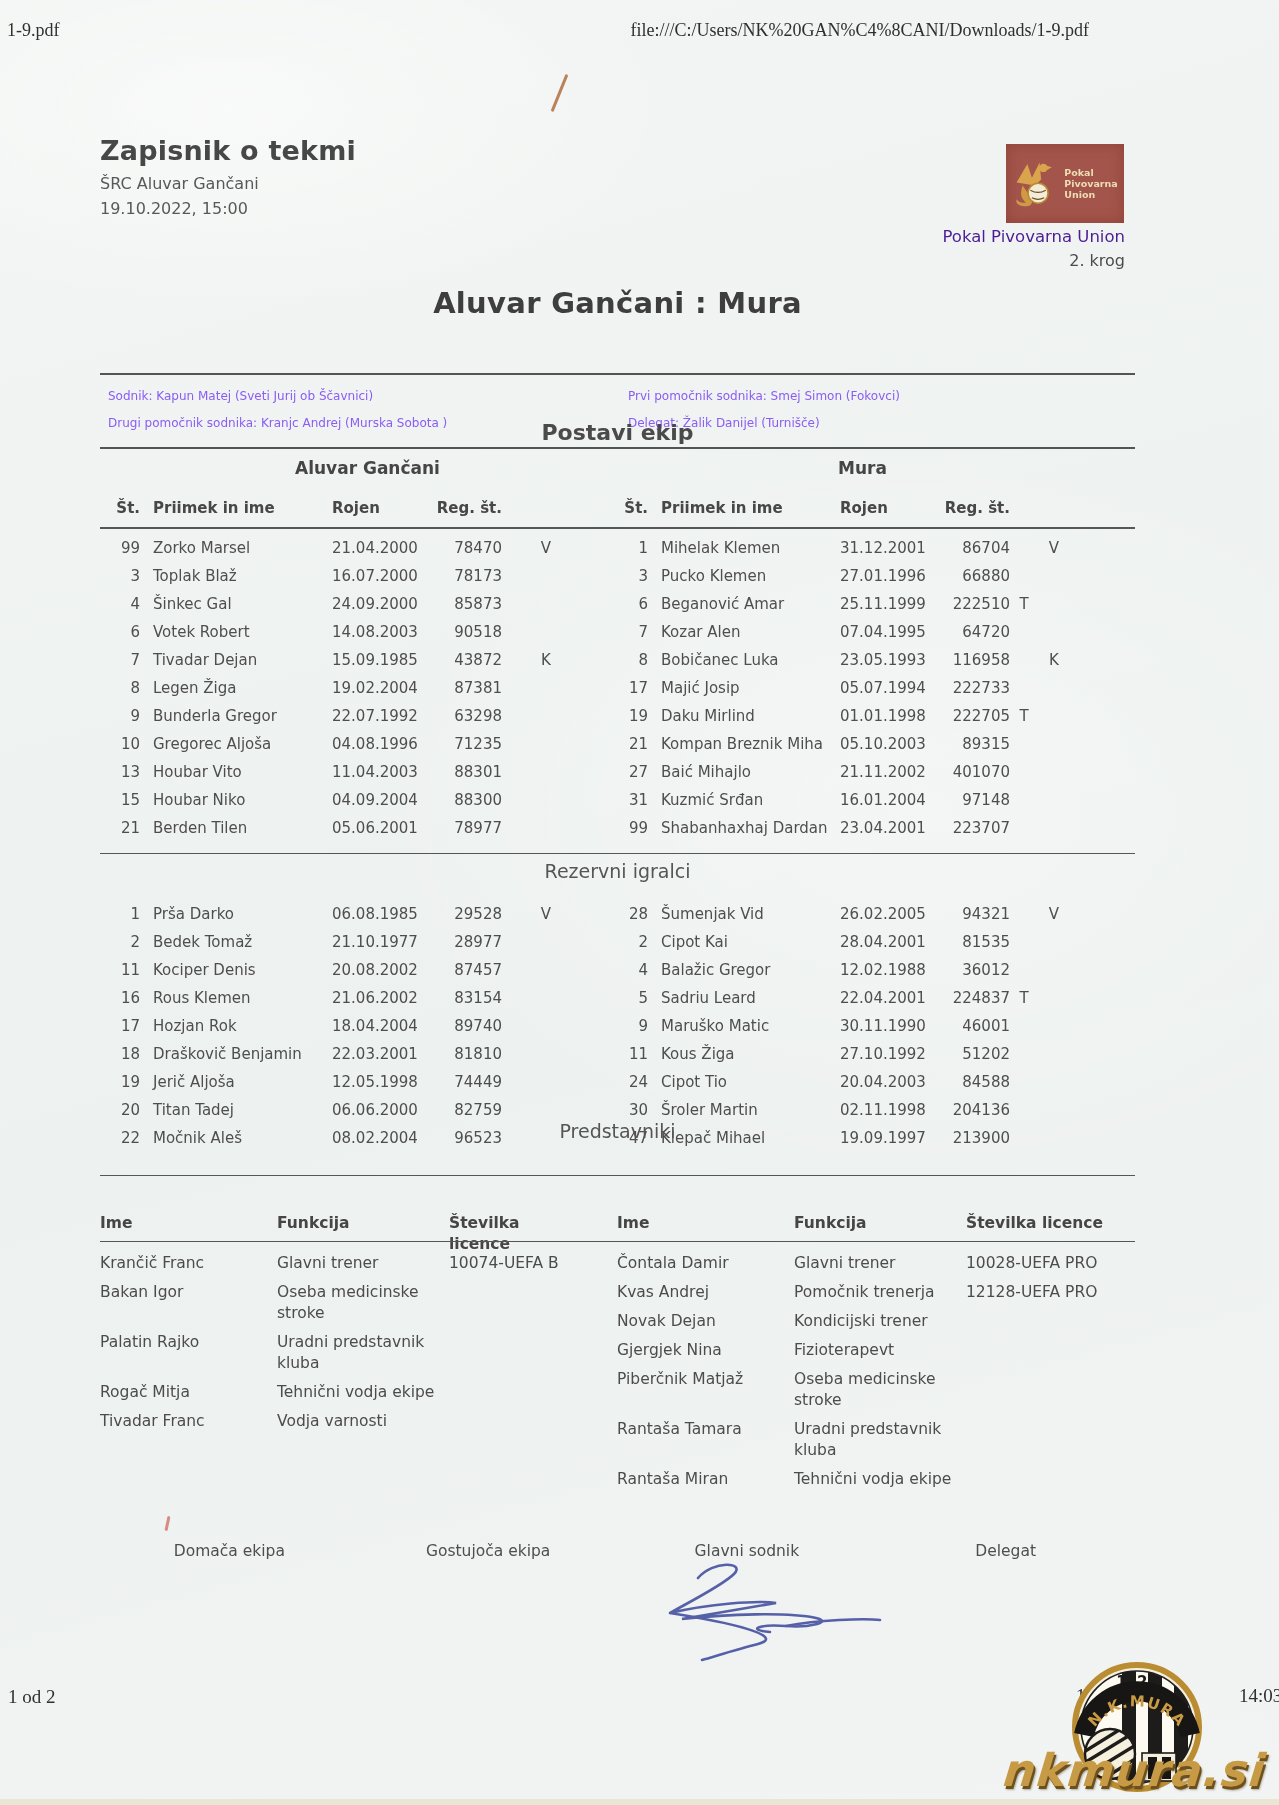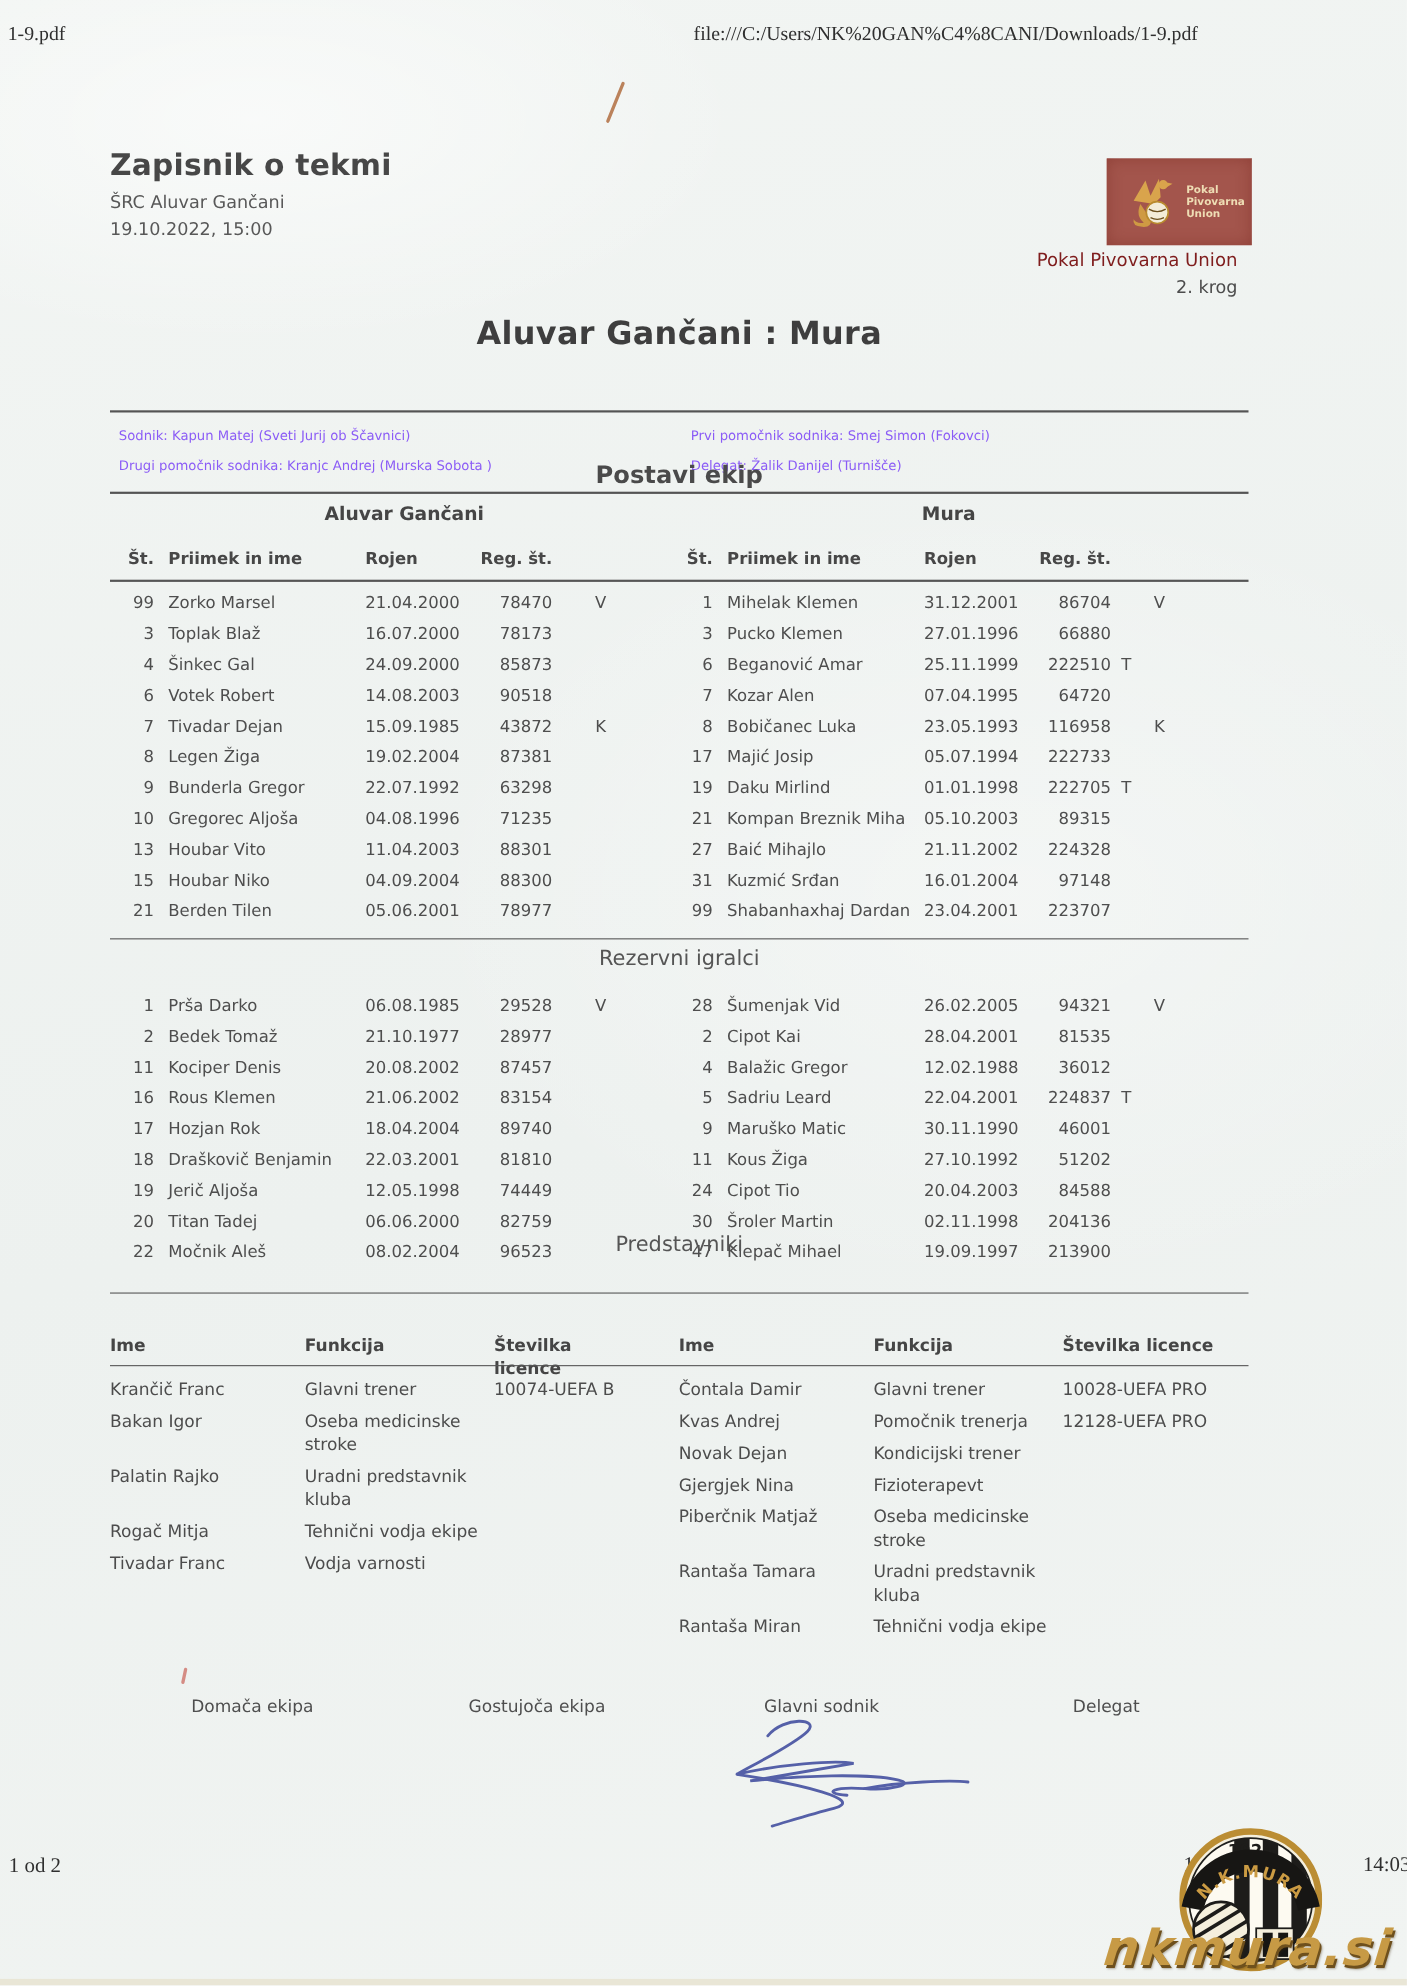--- a/index.html
+++ b/index.html
@@ -12,23 +12,23 @@
       linear-gradient(165deg,#f2f5f3 0%,#edf1ef 55%,#f1f4f2 100%);
   }
   .serif{font-family:"Liberation Serif","DejaVu Serif",serif;color:#2f2f2f;}
   .abs{position:absolute;}
   .rule{position:absolute;left:100px;width:1035px;height:0;border-top:2px solid #565656;}
   .thin-rule{border-top-width:1.6px;}
   
   .doc-title{font-size:27px;font-weight:bold;color:#474747;letter-spacing:.2px;}
   .doc-sub{font-size:16px;color:#585858;line-height:25px;}
   .logo-box{position:absolute;left:1006px;top:144px;width:118px;height:79px;background:#a3554c;
-    box-shadow:inset 0 0 14px rgba(120,40,32,.45);display:flex;align-items:center;justify-content:center;gap:6px;padding-left:14px;}
+    box-shadow:inset 0 0 14px rgba(120,40,32,.45);display:flex;align-items:center;justify-content:center;gap:6px;}
   .logo-text{font-size:9.5px;line-height:11px;color:#eeddb4;font-weight:bold;}
-  .logo-caption{position:absolute;left:905px;top:227px;width:220px;text-align:right;font-size:16.5px;color:#7f1d1d;}
+  .logo-caption{position:absolute;left:905px;top:227px;width:220px;text-align:right;font-size:16.5px;color:#4c1d95;}
   .round-label{position:absolute;left:905px;top:251px;width:220px;text-align:right;font-size:16px;color:#4c4c4c;}
   .match-title{position:absolute;left:100px;top:286px;width:1035px;text-align:center;
     font-size:29px;font-weight:bold;color:#3e3e3e;letter-spacing:.3px;}
   
   .officials{position:absolute;left:100px;top:345px;width:1035px;padding:8px 0 10px 0;
     border-top:2px solid #545454;border-bottom:2px solid #545454;
     display:grid;grid-template-columns:520px auto;font-size:12px;line-height:27px;color:#8b5cf6;margin-top:28px;}
   .officials .cell{padding-left:8px;}
   
   .sec-title{position:absolute;left:100px;width:1035px;text-align:center;color:#4a4a4a;}
@@ -301,21 +301,21 @@
       <span class="c-born">05.10.2003</span>
       <span class="c-reg">89315</span>
       <span class="c-t"></span>
       <span class="c-vk"></span>
     </div>
 
     <div class="prow">
       <span class="c-no">27</span>
       <span class="c-name">Baić Mihajlo</span>
       <span class="c-born">21.11.2002</span>
-      <span class="c-reg">224328</span>
+      <span class="c-reg">401070</span>
       <span class="c-t"></span>
       <span class="c-vk"></span>
     </div>
 
     <div class="prow">
       <span class="c-no">31</span>
       <span class="c-name">Kuzmić Srđan</span>
       <span class="c-born">16.01.2004</span>
       <span class="c-reg">97148</span>
       <span class="c-t"></span>

